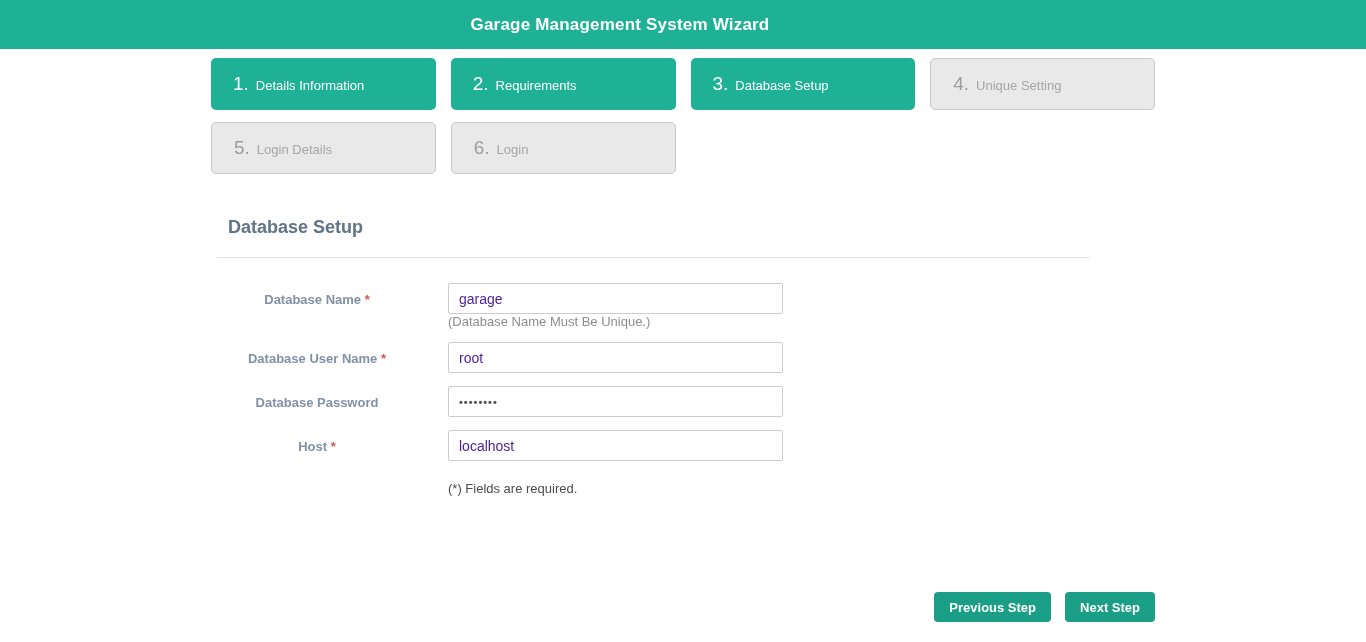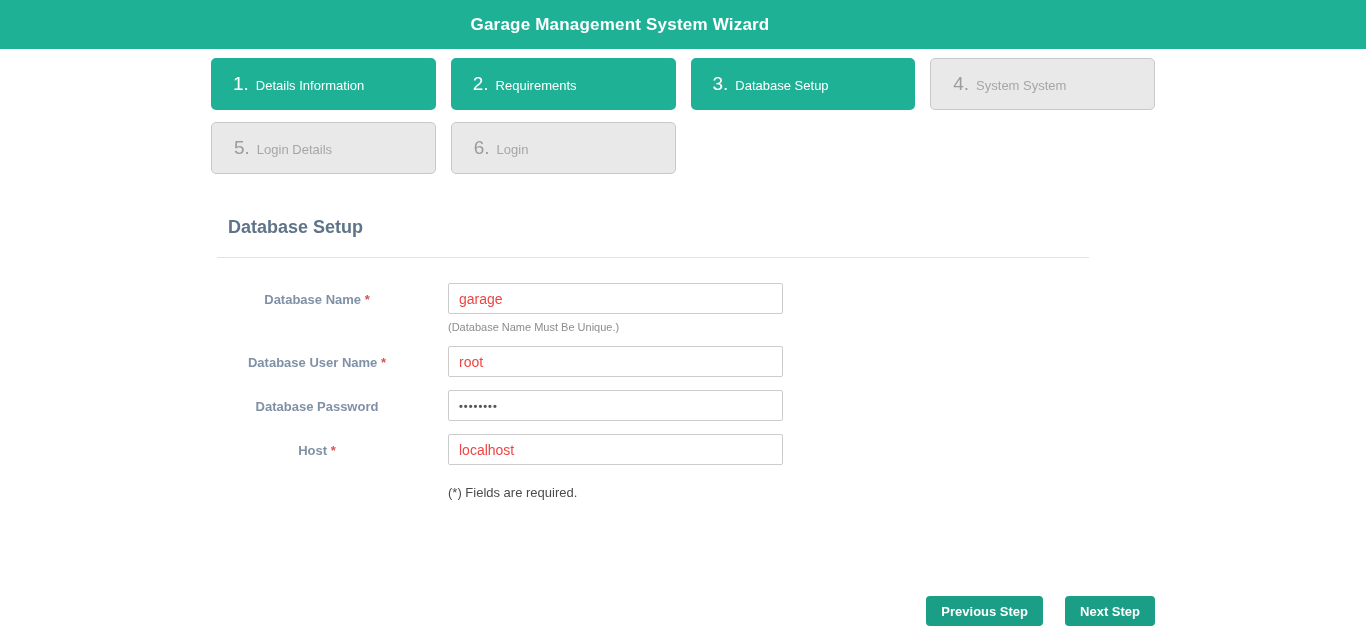--- a/index.html
+++ b/index.html
@@ -54,30 +54,30 @@
   .form-rows{margin-top:25px;}
   .form-row{display:flex;margin-bottom:13px;}
   .form-label{
     width:200px;text-align:center;font-size:13px;font-weight:bold;
     color:var(--label);padding-top:9px;
   }
   .req-star{color:var(--star);}
   .field-col{margin-left:31px;}
   .form-input{
     width:335px;height:31px;border:1px solid #cccccc;border-radius:2px;
-    padding:0 10px;font-size:14px;color:#ef4444;
+    padding:0 10px;font-size:14px;color:#4c1d95;
     font-family:"Liberation Sans",sans-serif;outline:none;background:#fff;
   }
   .form-input.password{font-size:11px;letter-spacing:1px;font-weight:bold;color:#555;}
-  .hint{font-size:11px;color:#8d8d8d;margin-top:7px;}
+  .hint{font-size:13px;color:#8d8d8d;}
   .required-note{margin-left:231px;margin-top:20px;font-size:13px;color:#4b4b4b;}
   
   .footer{
     width:944px;margin:96px auto 0 auto;
-    display:flex;justify-content:flex-end;gap:22px;
+    display:flex;justify-content:flex-end;gap:14px;
   }
   .btn{
     background:var(--button);color:#ffffff;border:none;border-radius:4px;
     font-size:13px;font-weight:bold;padding:0 15px;height:30px;cursor:pointer;
     font-family:"Liberation Sans",sans-serif;
   }
 </style>
 </head>
 <body>
 
@@ -100,21 +100,21 @@
   </div>
     <div class="step active">
     <div class="step-inner">
       <span class="step-num">3.</span>
       <span class="step-label">Database Setup</span>
     </div>
   </div>
     <div class="step disabled">
     <div class="step-inner">
       <span class="step-num">4.</span>
-      <span class="step-label">System System</span>
+      <span class="step-label">Unique Setting</span>
     </div>
   </div>
     <div class="step disabled">
     <div class="step-inner">
       <span class="step-num">5.</span>
       <span class="step-label">Login Details</span>
     </div>
   </div>
     <div class="step disabled">
     <div class="step-inner">

